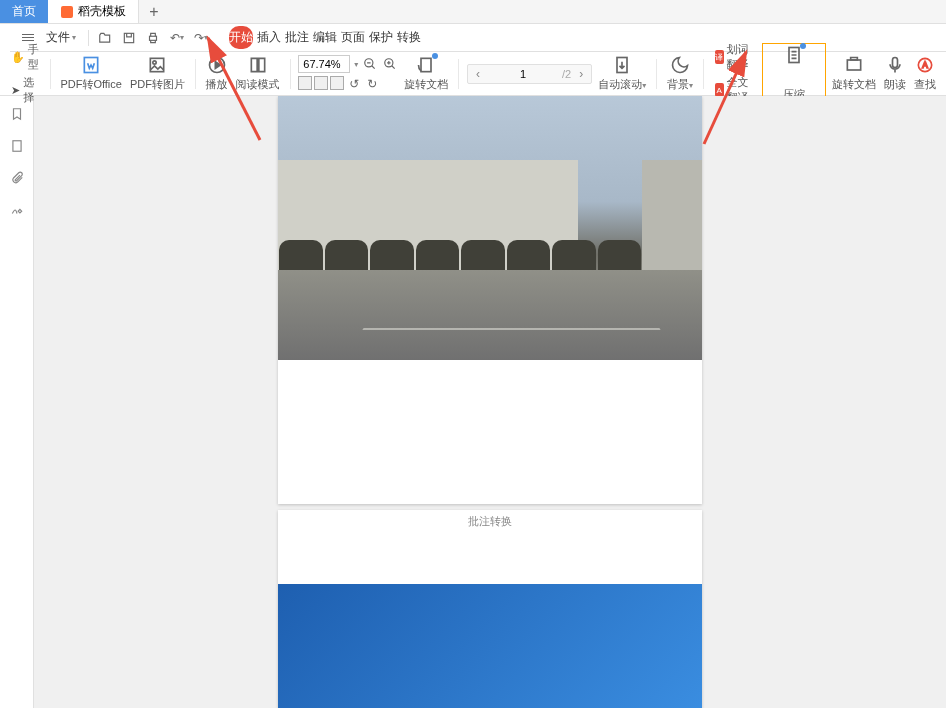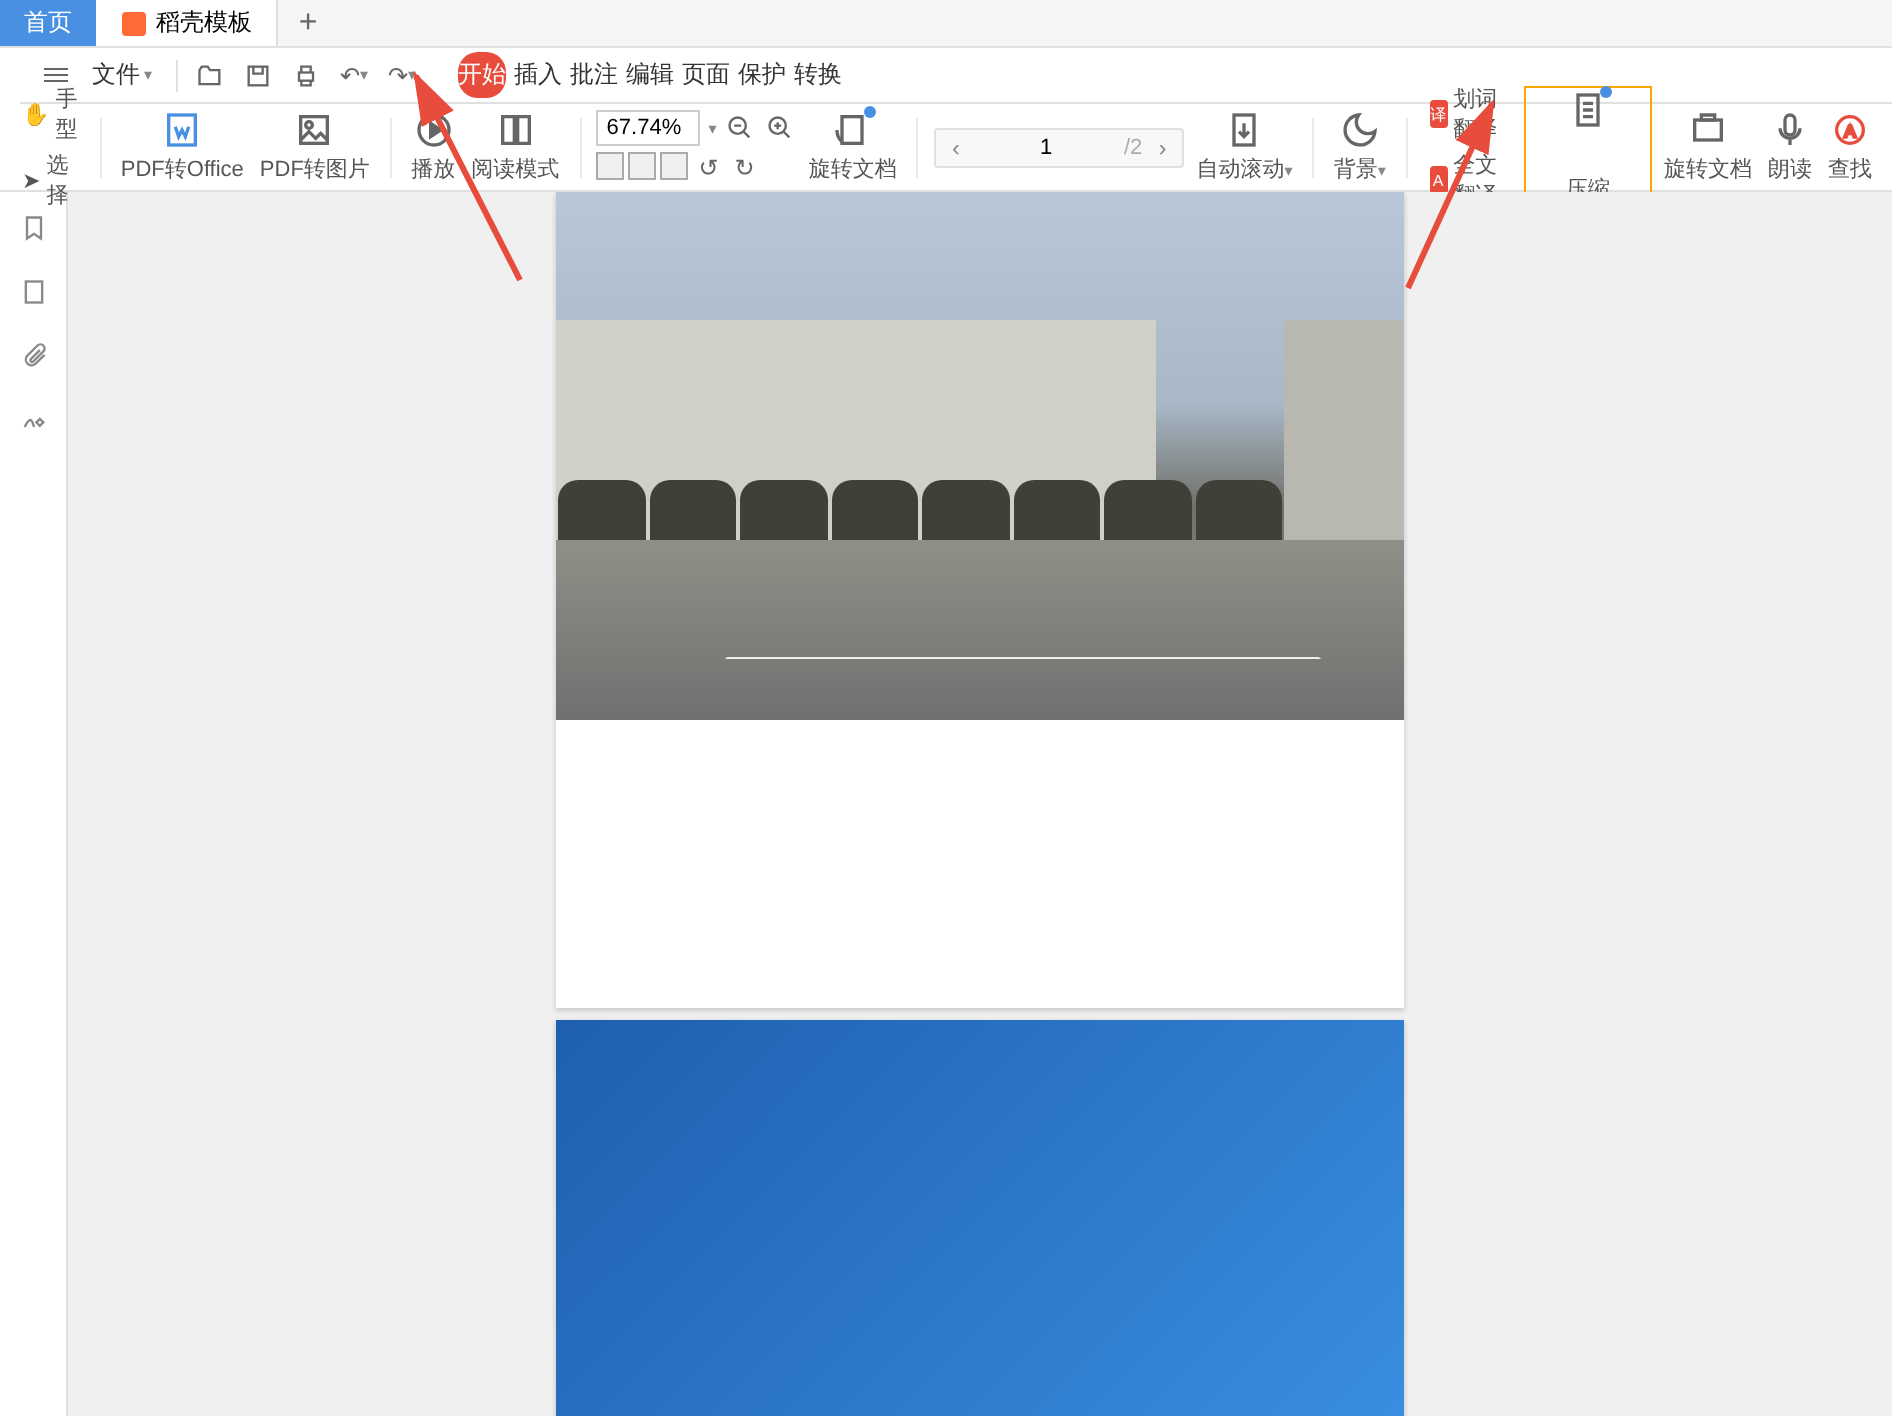--- a/index.html
+++ b/index.html
@@ -361,20 +361,23 @@
               <div class="arch"></div>
               <div class="arch"></div>
               <div class="arch"></div>
               <div class="arch"></div>
             </div>
           <div class="road"></div>
           <div class="road-line"></div>
         </div>
       </div>
       <div class="page page2">
+        <div class="page2-top">
+          <div class="page2-text">批注转换</div>
+        </div>
         <div class="page2-bottom"></div>
       </div>
     </div>
   </div>
 </div>
 
 <svg class="red-arrow arrow1" width="80" height="120">
   <defs>
       <marker id="ah1" markerWidth="10" markerHeight="10" refX="8" refY="3" orient="auto">
         <path d="M0,0 L9,3 L0,6 z" fill="#e74c3c"></path>

